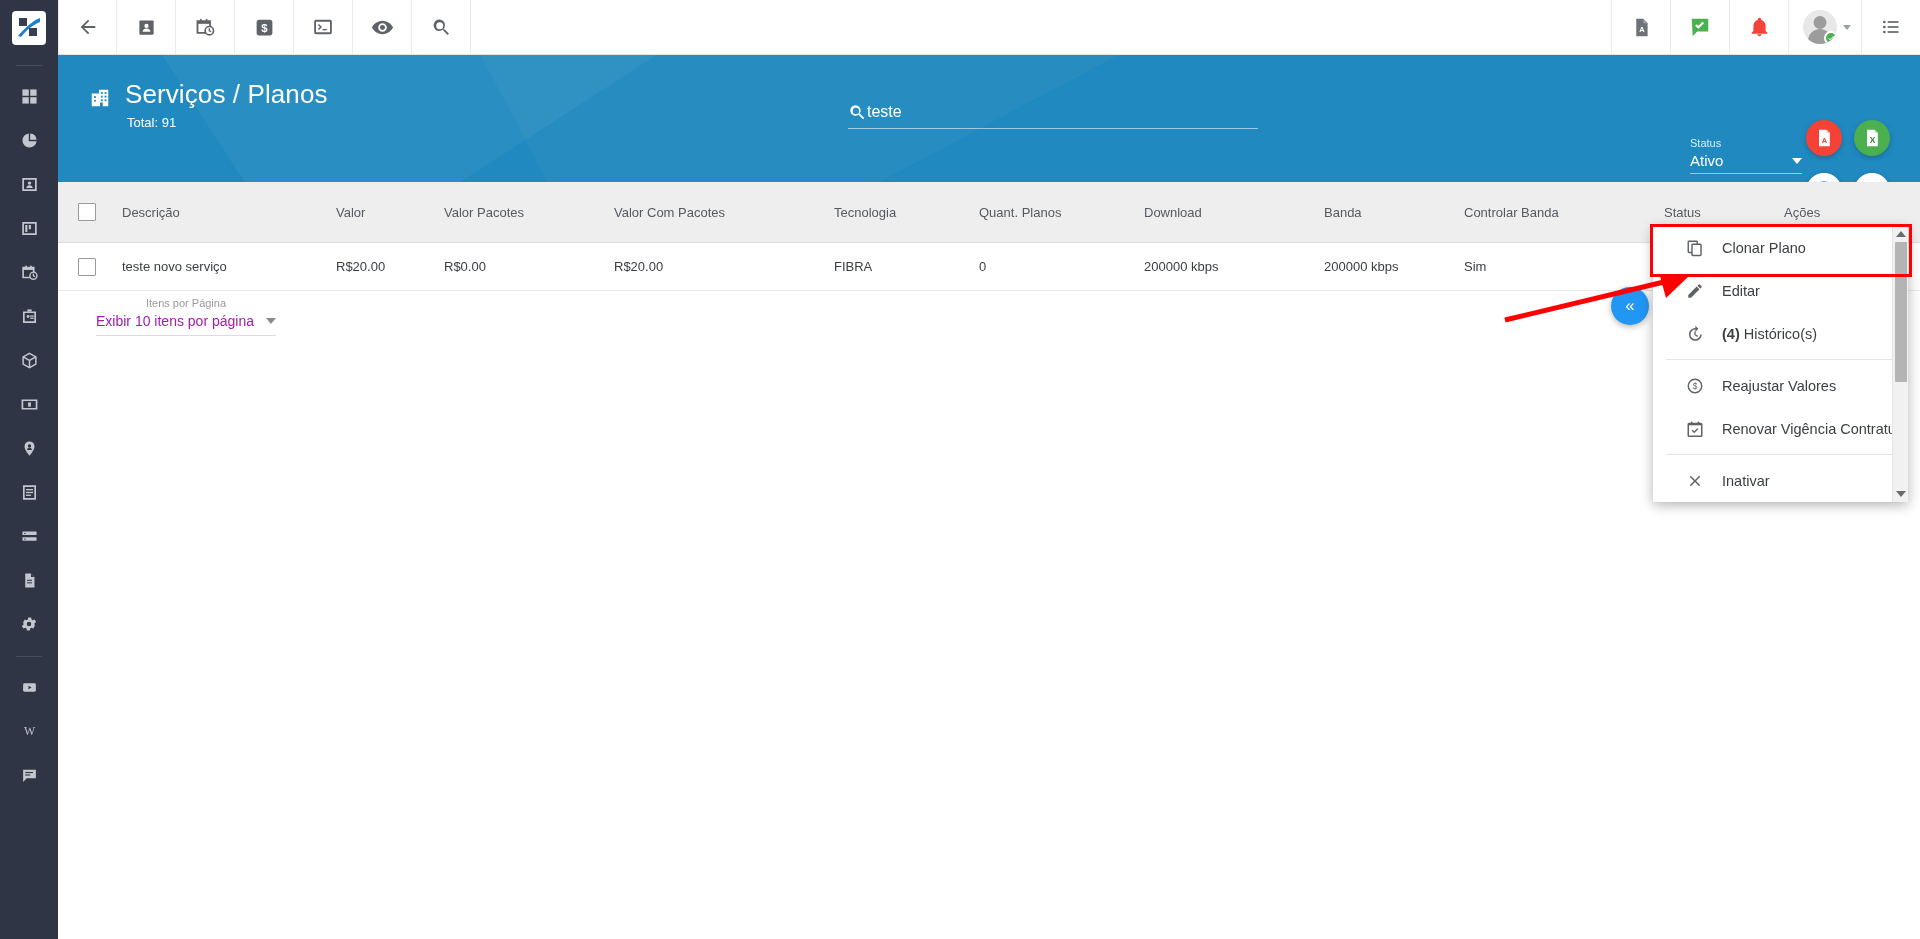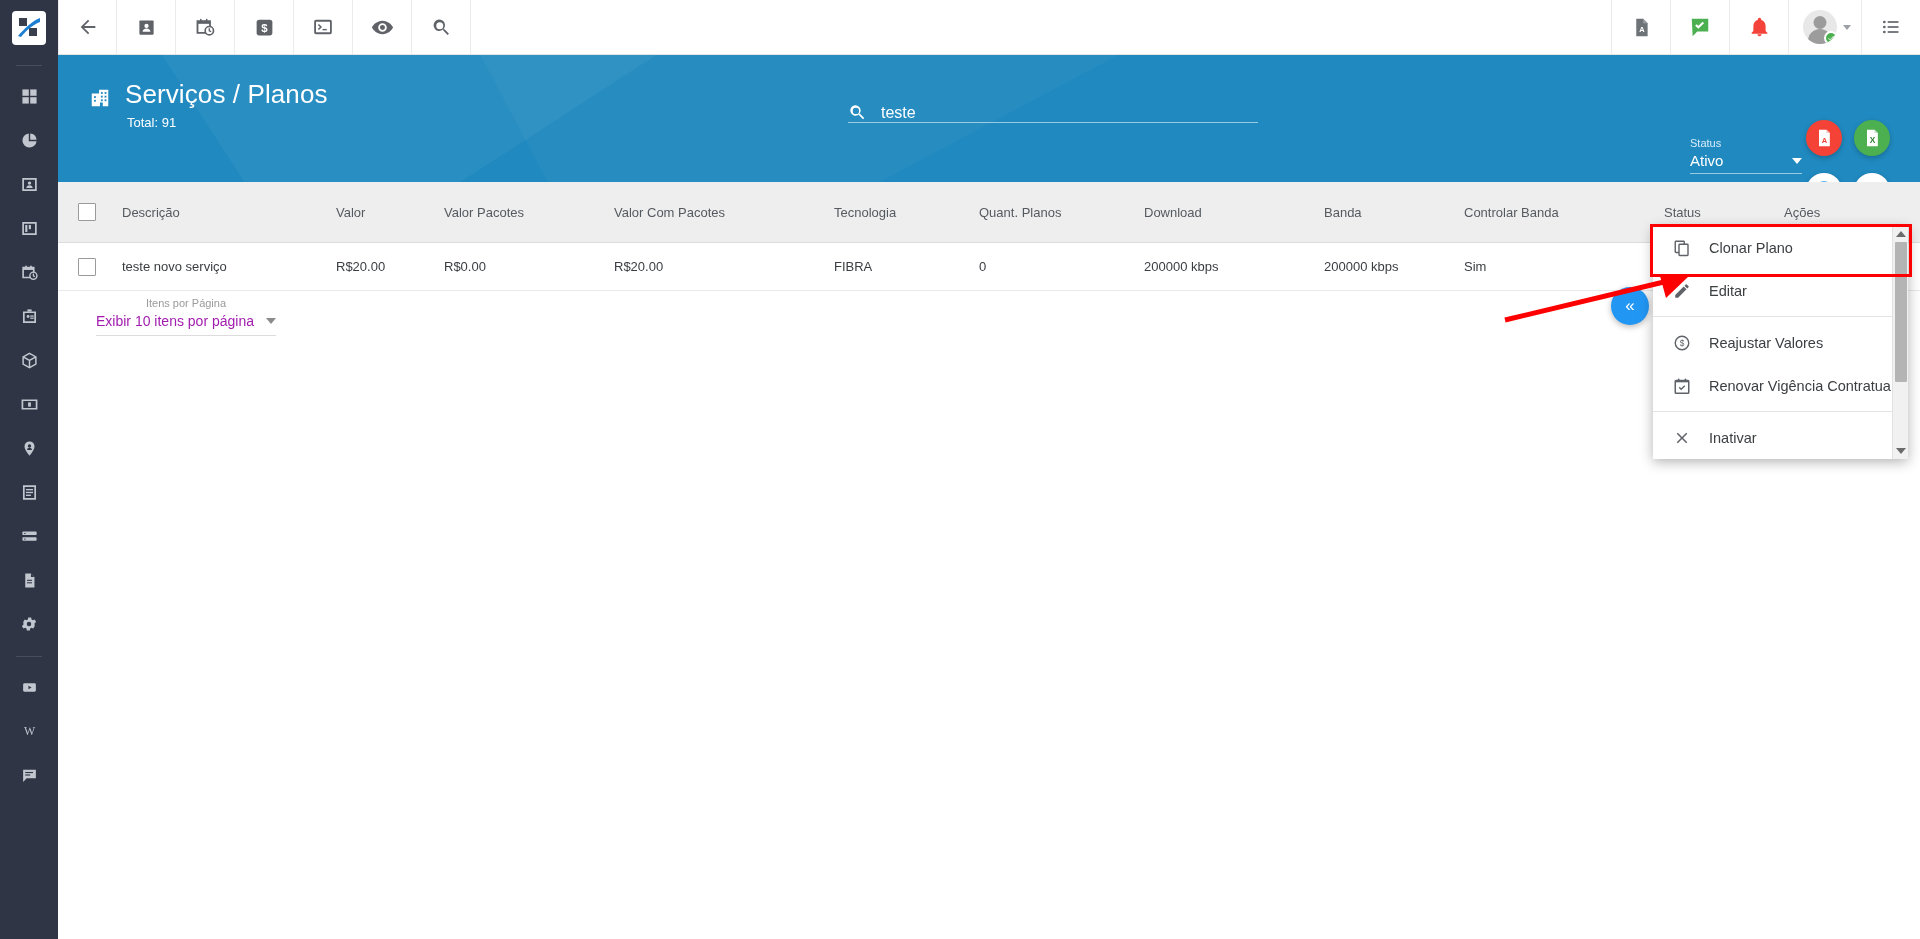--- a/index.html
+++ b/index.html
@@ -110,22 +110,23 @@
   }
   #header-title-block .title-text h1 {
     font-size: 26px; font-weight: 400; color: #ffffff; line-height: 1.05;
     letter-spacing: .1px;
   }
   #header-title-block .title-text .subtitle {
     font-size: 13px; color: #ffffff; margin-top: 7px; margin-left: 2px;
   }
   #header-search {
     position: absolute; left: 790px; top: 48px; width: 410px; z-index: 3;
-    display: flex; align-items: flex-end; gap: 14px;
+    display: flex; align-items: flex-start; 
     border-bottom: 1px solid rgba(255,255,255,0.55);
+    padding-bottom: 6px;
   }
   #header-search input {
     background: transparent; border: none; outline: none;
     color: #ffffff; font-size: 16px; font-family: "Liberation Sans", sans-serif;
     width: 100%;
   }
   #header-search input::placeholder { color: rgba(255,255,255,.75); }
 
   #status-select {
     position: absolute; right: 118px; top: 82px; width: 112px; z-index: 3;
@@ -207,21 +208,21 @@
     display: flex; align-items: center; justify-content: center;
     box-shadow: 0 2px 6px rgba(0,0,0,.28);
     color: #ffffff; font-size: 17px;
   }
 
   
   #ctx-menu {
     position: absolute; left: 1653px; top: 226px;
     width: 255px; background: #ffffff; z-index: 60;
     box-shadow: 0 3px 12px rgba(0,0,0,.30);
-    font-size: 14.5px; color: #3c4043;
+    font-size: 14.5px; color: #3c4043; padding-left: 13px;
   }
   .ctx-item {
     height: 43px; display: flex; align-items: center;
     padding-left: 18px; gap: 17px; cursor: pointer;
   }
   .ctx-ico { width: 21px; display: flex; align-items: center; justify-content: center; }
   .ctx-ico svg { fill: #5f6368; }
   .ctx-sep { height: 1px; background: #e4e4e4; margin: 4px 0; }
   #ctx-highlight {
     position: absolute; left: 1650px; top: 224px;
@@ -606,20 +607,29 @@
 
   <div class="ctx-item">
     <span class="ctx-ico">
       <svg width="18" height="18" viewBox="0 0 24 24">
           <path d="M3 17.2V21h3.8L18 9.8 14.2 6zM20.7 6.9a1 1 0 0 0 0-1.4l-2.2-2.2a1 1 0 0 0-1.4 0l-1.8 1.8L18.9 8.7z"></path>
         </svg>
     </span>
     <span>Editar</span>
   </div>
 
+  <div class="ctx-item">
+    <span class="ctx-ico">
+      <svg width="18" height="18" viewBox="0 0 24 24">
+          <path d="M12.5 4a8.5 8.5 0 1 0 8.5 8.5h-2A6.5 6.5 0 1 1 12.5 6V9l4-4-4-4z"></path>
+          <path d="M12 8.2v4.8l3.6 2.1" fill="none" stroke="#5f6368" stroke-width="1.7"></path>
+        </svg>
+    </span>
+    <span><b class="bold">(4)</b><span> Histórico(s)</span></span>
+  </div>
 
   <div class="ctx-sep"></div>
 
   <div class="ctx-item">
     <span class="ctx-ico">
       <svg width="18" height="18" viewBox="0 0 24 24">
           <circle cx="12" cy="12" r="9" fill="none" stroke="#5f6368" stroke-width="1.9"></circle>
           <text x="12" y="16.5" font-size="11" font-family="Liberation Sans, sans-serif" text-anchor="middle" fill="#5f6368">$</text>
         </svg>
     </span>

